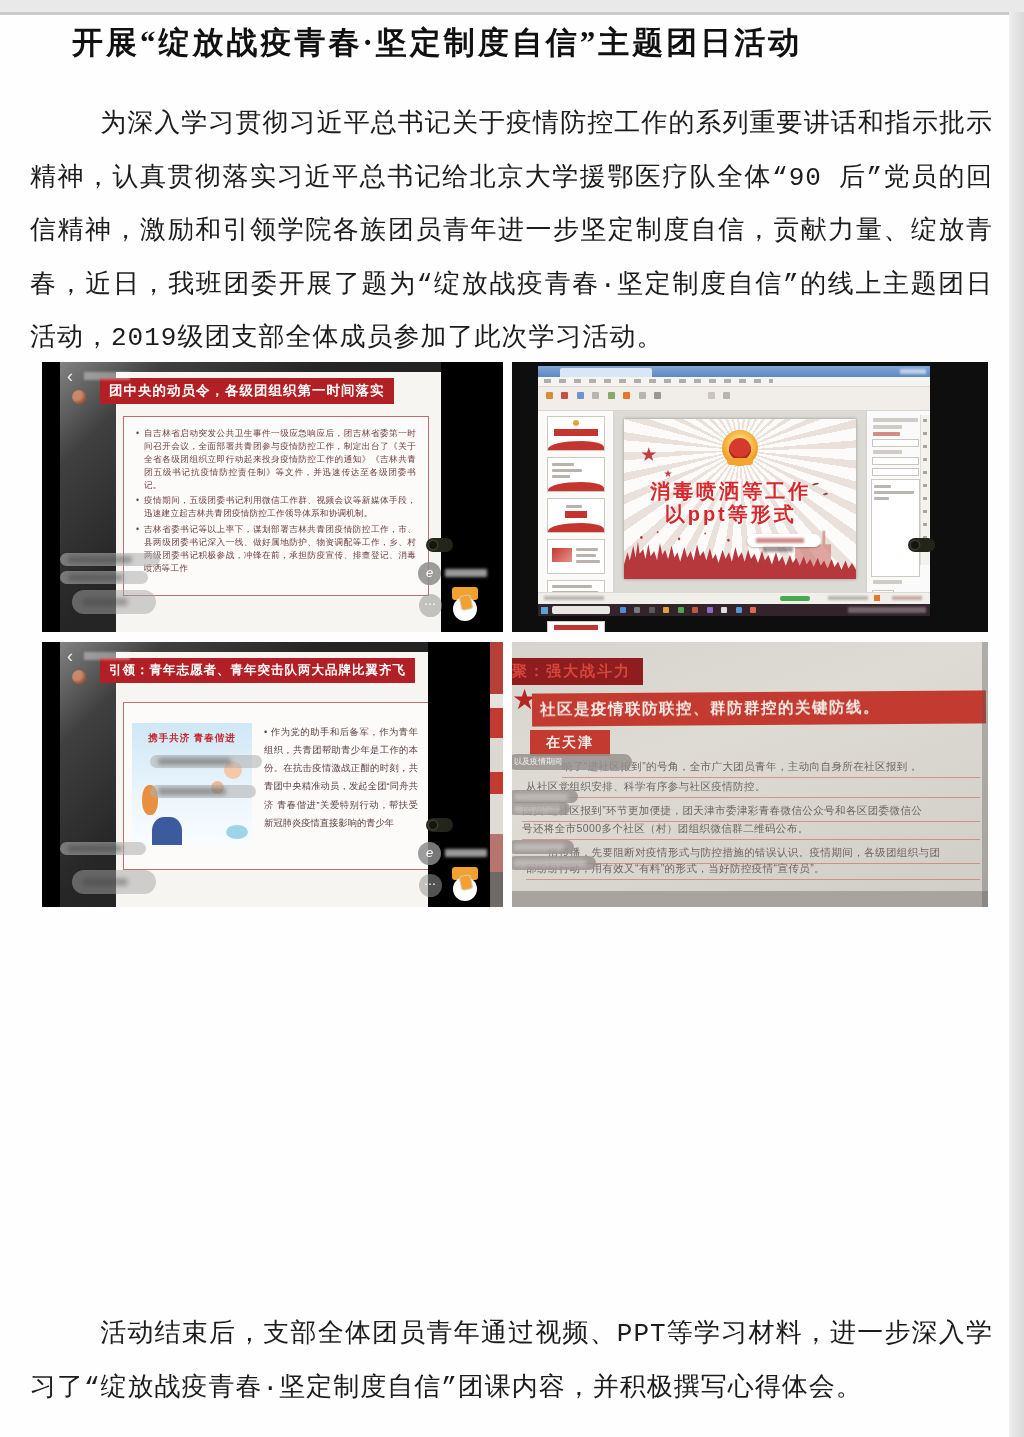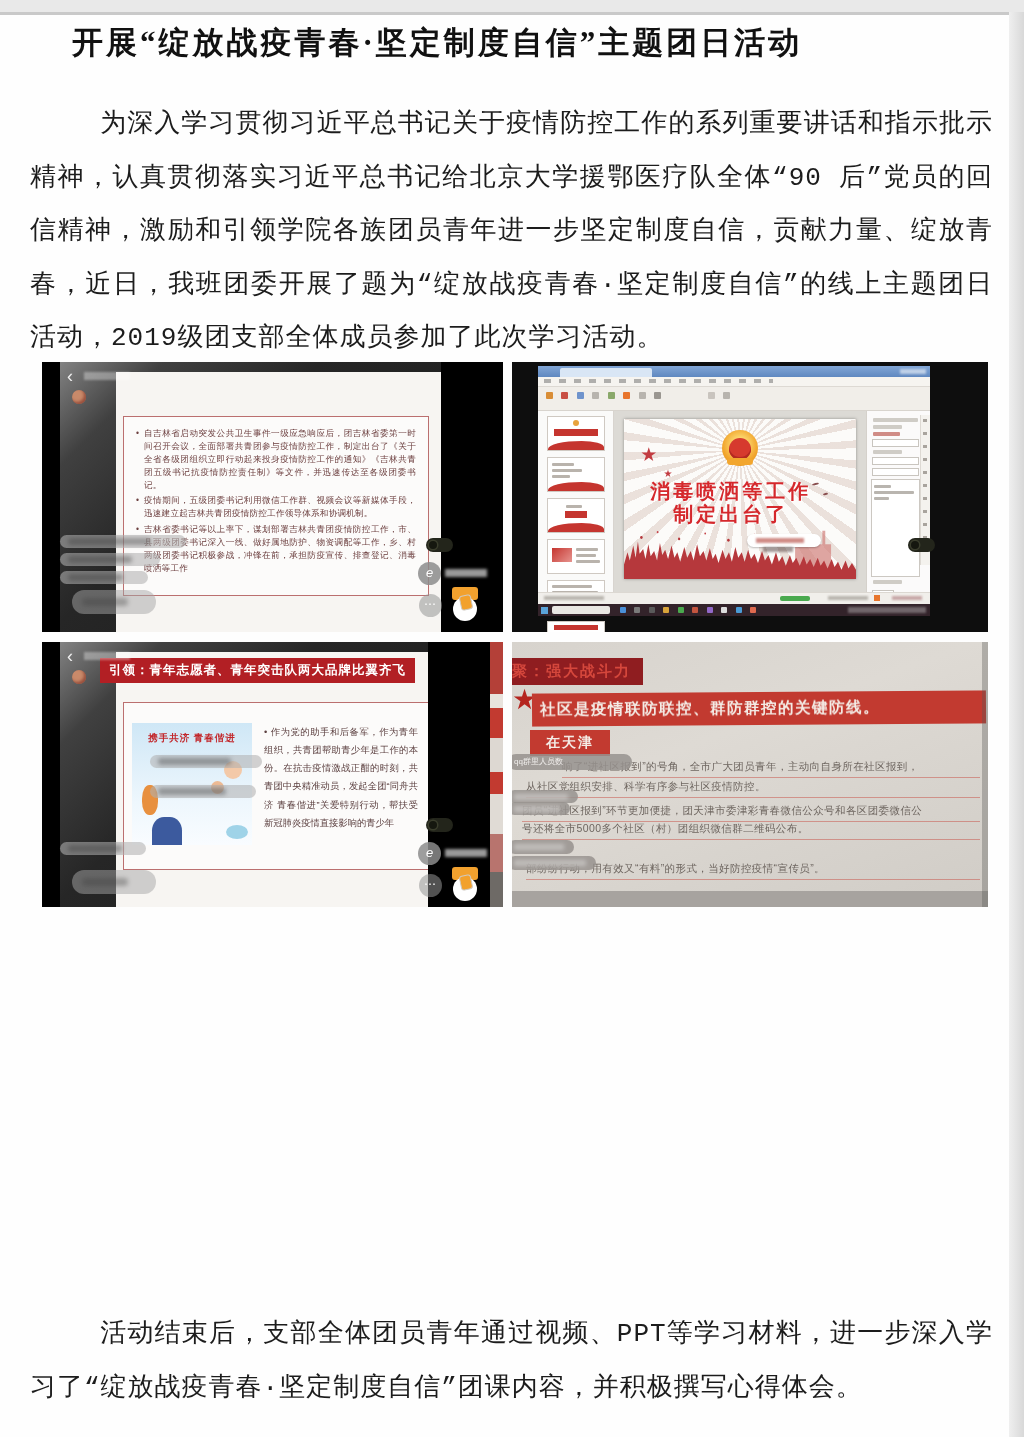--- a/index.html
+++ b/index.html
@@ -222,20 +222,21 @@
       <div class="abs ph-black-l"></div>
       <div class="abs ph-stage"></div>
       <div class="abs ph-slide"></div>
       <div class="abs ph-box">
         <ul class="ph-bullets">
           <li><span class="mk">•</span><span>自吉林省启动突发公共卫生事件一级应急响应后，团吉林省委第一时间召开会议，全面部署共青团参与疫情防控工作，制定出台了《关于全省各级团组织立即行动起来投身疫情防控工作的通知》《吉林共青团五级书记抗疫情防控责任制》等文件，并迅速传达至各级团委书记。</span></li>
           <li><span class="mk">•</span><span>疫情期间，五级团委书记利用微信工作群、视频会议等新媒体手段，迅速建立起吉林共青团疫情防控工作领导体系和协调机制。</span></li>
           <li><span class="mk">•</span><span>吉林省委书记等以上率下，谋划部署吉林共青团疫情防控工作，市、县两级团委书记深入一线、做好属地防护、物资调配等工作，乡、村两级团委书记积极参战，冲锋在前，承担防疫宣传、排查登记、消毒喷洒等工作</span></li>
         </ul>
       </div>
+      <div class="abs ph-banner">团中央的动员令，各级团组织第一时间落实</div>
       <div class="pill"></div>
       <div class="pill"></div>
       <div class="pill"></div>
       <div class="pill"></div>
       <div class="pill"></div>
       <div class="pill"></div>
       <div class="pill"></div>
       <div class="abs ph-input"></div>
       <div class="abs ph-back">‹</div>
       <div class="abs ph-hdr-blur"></div>
@@ -310,21 +311,21 @@
           <div class="abs s2-canvas">
             <div class="abs s2-slide">
               <div class="abs rays"></div>
               <div class="abs st st1">★</div>
               <div class="abs st st2">★</div>
               <div class="abs st st3">★</div>
               <div class="abs bird b1"></div>
               <div class="abs bird b2"></div>
               <div class="abs emb"></div>
               <div class="abs s2-t s2-t1">消毒喷洒等工作</div>
-              <div class="abs s2-t s2-t2">制定出台了</div>
+              <div class="abs s2-t s2-t2">以ppt等形式</div>
               <svg class="abs crowd" viewBox="0 0 400 100" preserveAspectRatio="none">
                 <path d="M295 100 V48 h7 v-7 h6 v7 h7 v-7 h6 v7 h7 v-7 h6 v7 h8 v-20 h5 v20 h10 V100 Z" fill="#d2807c" opacity="0.7"></path>
                 <path d="M0 78 L6 60 L10 72 L16 50 L20 68 L24 44 L27 62 L33 55 L37 70 L42 48 L46 66 L52 58 L57 72 L62 46 L66 64 L71 56 L76 70 L82 50 L87 68 L92 60 L97 74 L104 52 L109 68 L115 58 L120 72 L126 48 L131 66 L137 58 L142 72 L148 54 L153 70 L158 62 L163 76 L170 56 L175 70 L181 60 L186 74 L192 52 L197 68 L203 60 L208 74 L214 56 L219 70 L225 62 L231 76 L238 58 L243 72 L249 64 L255 78 L262 60 L267 74 L273 66 L279 80 L286 64 L291 76 L297 68 L303 80 L310 66 L315 78 L321 70 L327 82 L334 68 L339 80 L345 72 L351 84 L358 70 L363 82 L369 74 L375 86 L382 72 L387 84 L393 76 L400 86 L400 100 L0 100 Z" fill="#b6383c"></path>
                 <circle cx="30" cy="38" r="2.2" fill="#b6383c"></circle>
                   <circle cx="58" cy="30" r="1.6" fill="#c5454a"></circle>
                 <circle cx="95" cy="40" r="2" fill="#b6383c"></circle>
                   <circle cx="140" cy="32" r="1.5" fill="#c5454a"></circle>
                 <circle cx="180" cy="42" r="2.2" fill="#b6383c"></circle>
                   <circle cx="225" cy="34" r="1.6" fill="#c5454a"></circle>
                 <circle cx="268" cy="44" r="2" fill="#b6383c"></circle>
@@ -435,22 +436,23 @@
     <figure class="shot shot4" style="margin:0">
       <div class="abs s4-screen"></div>
       <div class="abs s4-tag1">聚：强大战斗力</div>
       <div class="abs s4-star">★</div>
       <div class="abs s4-banner">社区是疫情联防联控、群防群控的关键防线。</div>
       <div class="abs s4-tag2">在天津</div>
       <div class="abs s4-line s4-l0">响了“进社区报到”的号角，全市广大团员青年，主动向自身所在社区报到，</div>
       <div class="abs s4-line s4-l1">从社区党组织安排、科学有序参与社区疫情防控。</div>
       <div class="abs s4-line s4-l2">团员“进社区报到”环节更加便捷，团天津市委津彩青春微信公众号和各区团委微信公</div>
       <div class="abs s4-line s4-l3">号还将全市5000多个社区（村）团组织微信群二维码公布。</div>
+      <div class="abs s4-line s4-l4">情传播，先要阻断对疫情形式与防控措施的错误认识。疫情期间，各级团组织与团</div>
       <div class="abs s4-line s4-l5">部纷纷行动，用有效又“有料”的形式，当好防控疫情“宣传员”。</div>
-      <div class="s4-pill s4-pa">qq群里人员数</div>
+      <div class="s4-pill s4-pa">以及疫情期间</div>
       <div class="s4-pill s4-pb"></div>
       <div class="s4-pill s4-pc"></div>
       <div class="s4-pill s4-pd"></div>
       <div class="s4-pill s4-pe"></div>
       <div class="abs s4-bottom"></div>
       <div class="abs s4-right"></div>
     </figure>
   </div>
 
   <p class="abs para p3">活动结束后，支部全体团员青年通过视频、PPT等学习材料，进一步深入学习了“绽放战疫青春·坚定制度自信”团课内容，并积极撰写心得体会。</p>

